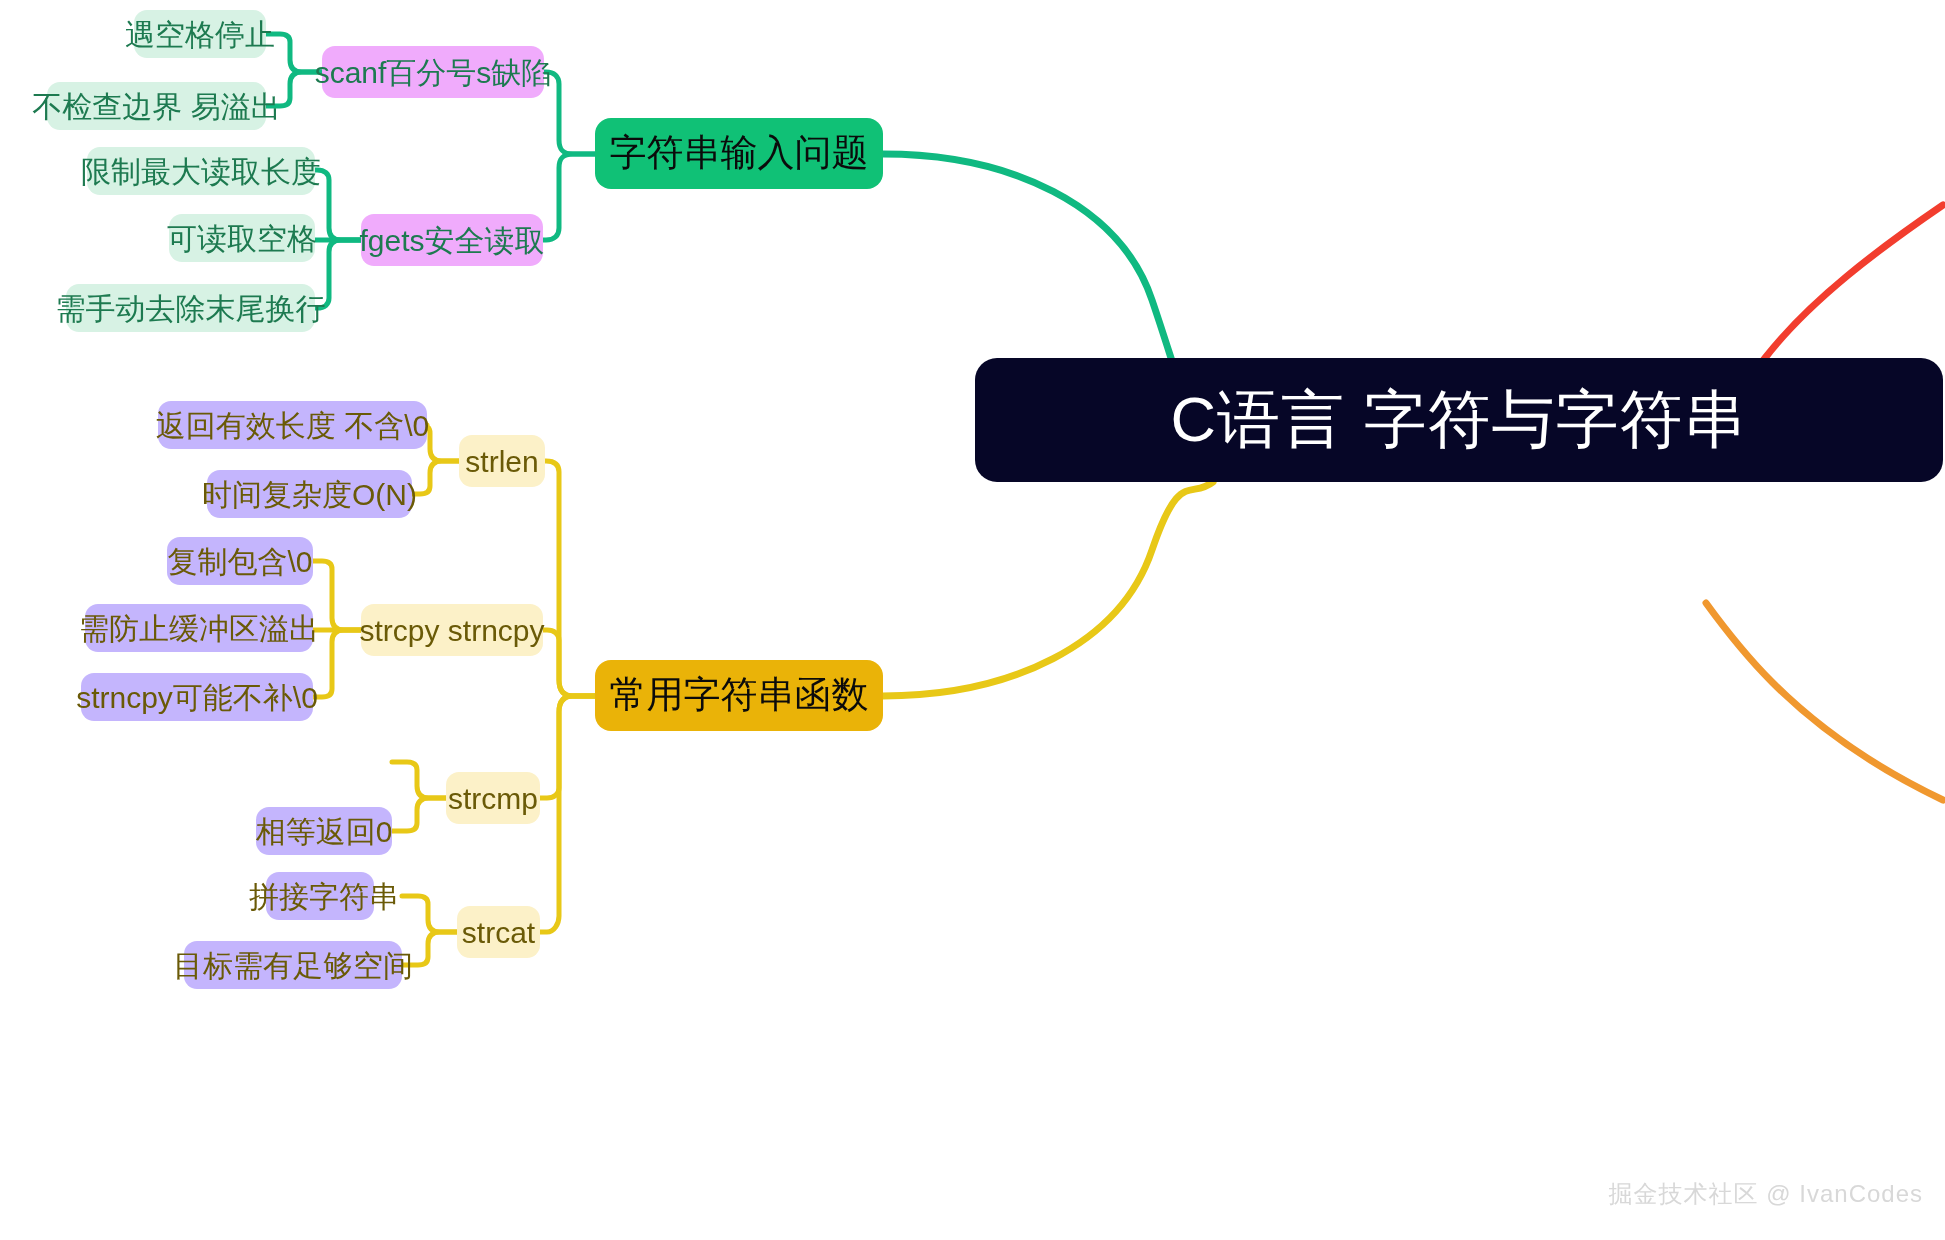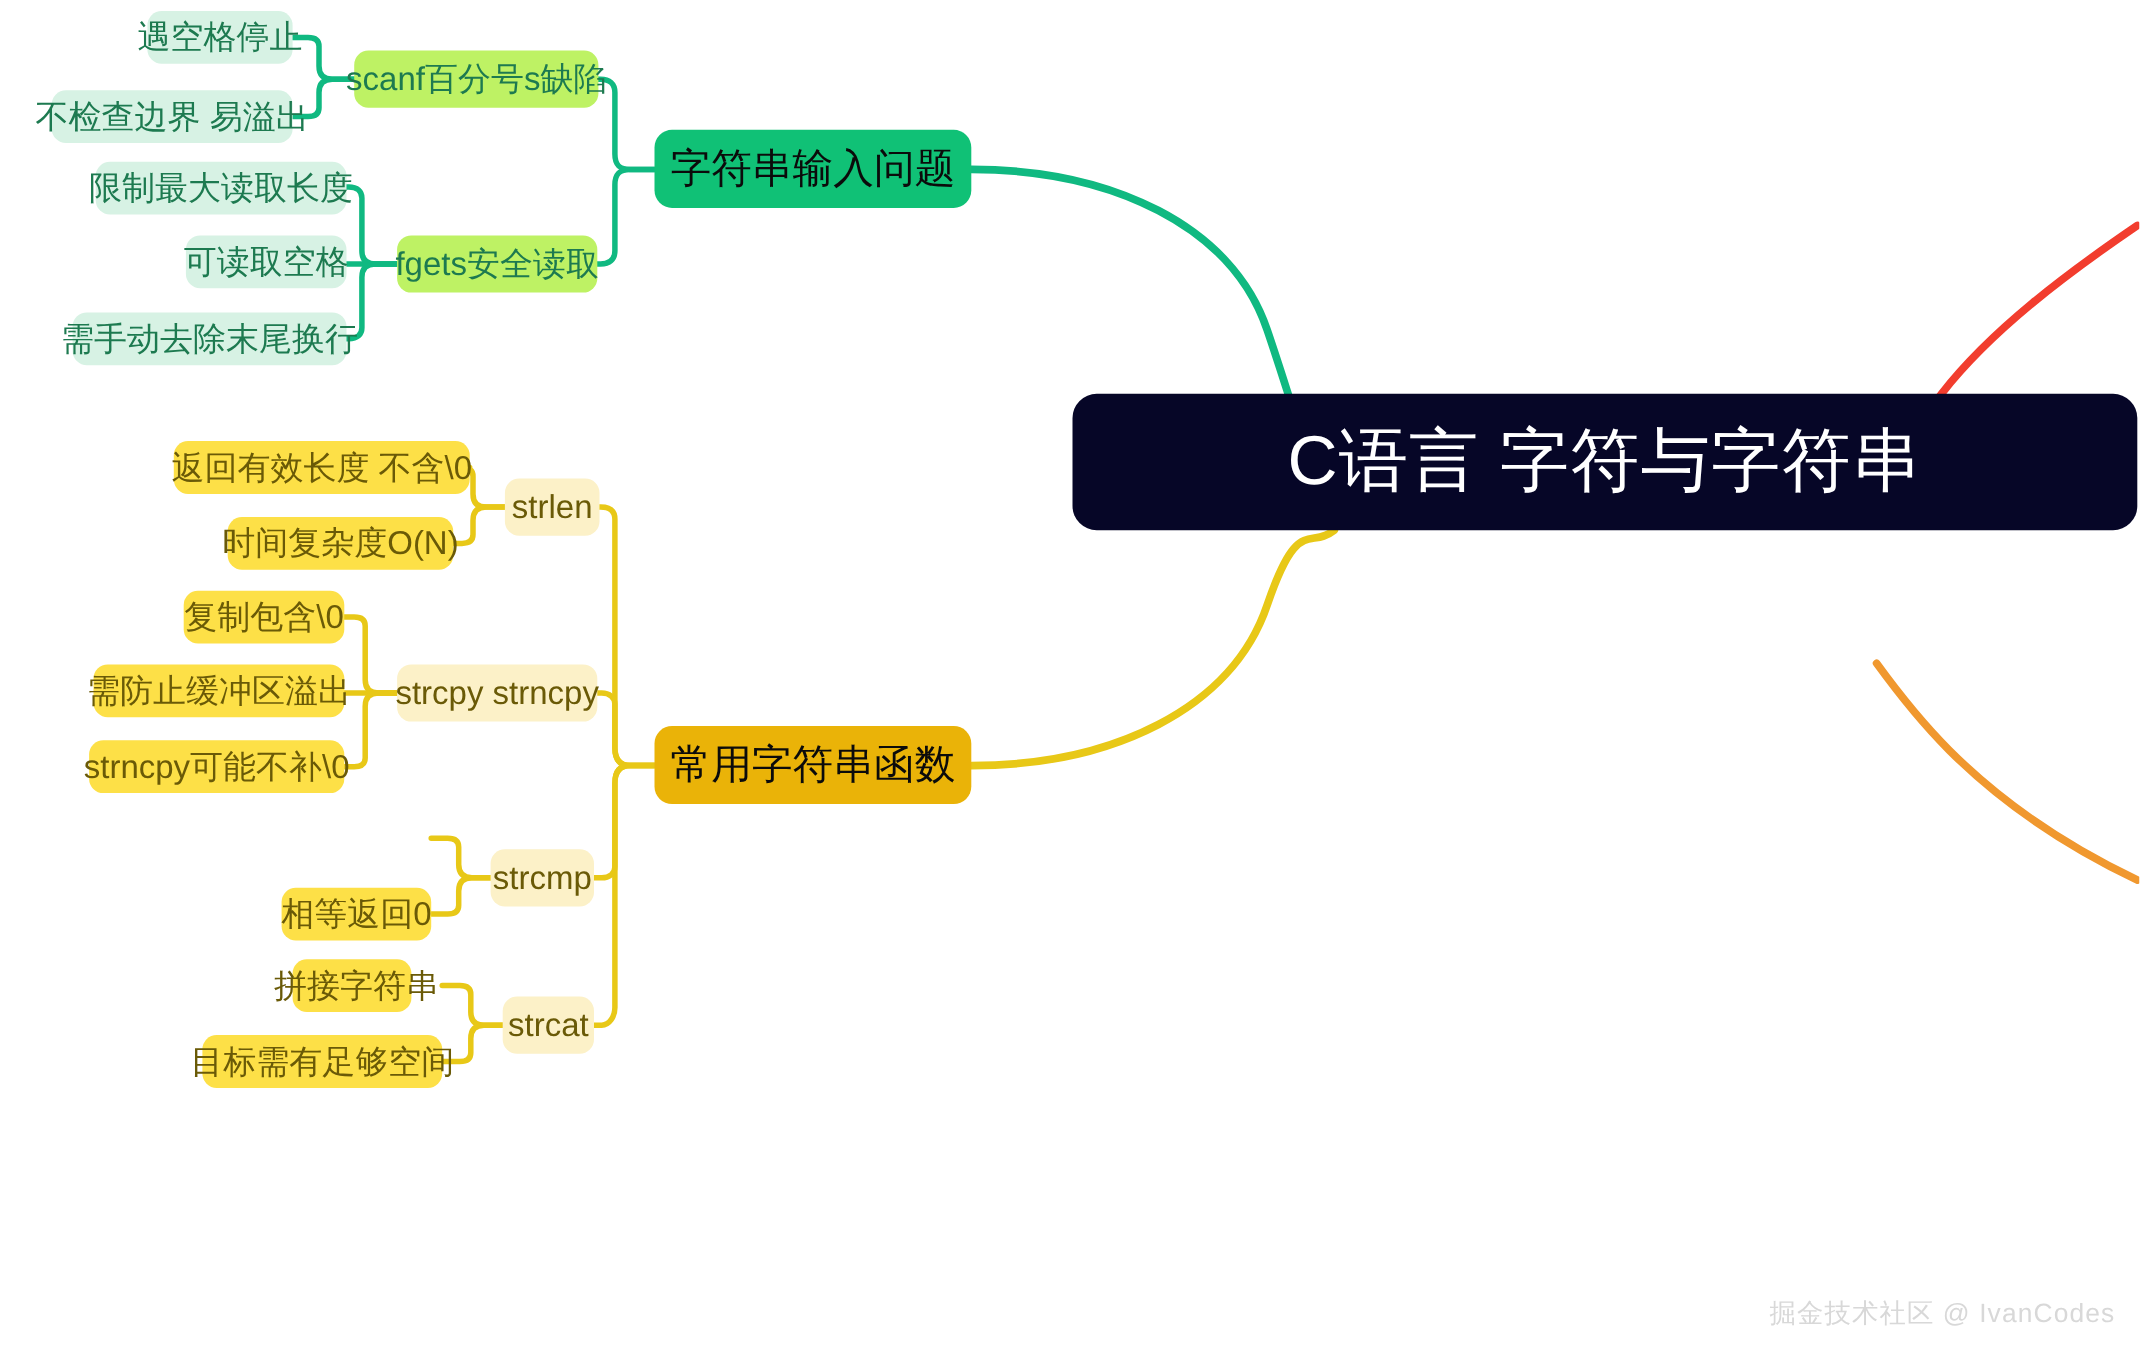--- a/index.html
+++ b/index.html
@@ -55,31 +55,31 @@
   }
   .branch.green  { background: #10c176; }
   .branch.yellow { background: #eab308; }
 
   
   .sub {
     border-radius: 13px;
     font-size: 30px;
     padding: 0 22px;
   }
-  .sub.green  { background: #bef264; color: #1d7a50; justify-content: center; }
+  .sub.green  { background: #f0abfc; color: #1d7a50; justify-content: center; }
   .sub.yellow { background: #fcf1c8; color: #6a5a07; }
 
   
   .leaf {
     border-radius: 13px;
     font-size: 30px;
     padding: 0 20px;
   }
   .leaf.green  { background: #d7f2e4; color: #1d7a50; }
-  .leaf.yellow { background: #fde047; color: #6a5a07; }
+  .leaf.yellow { background: #c4b5fd; color: #6a5a07; }
 
   .watermark {
     position: absolute;
     right: 22px;
     bottom: 30px;
     font-size: 24px;
     color: #d8d8d8;
     letter-spacing: 1px;
     white-space: nowrap;
   }

